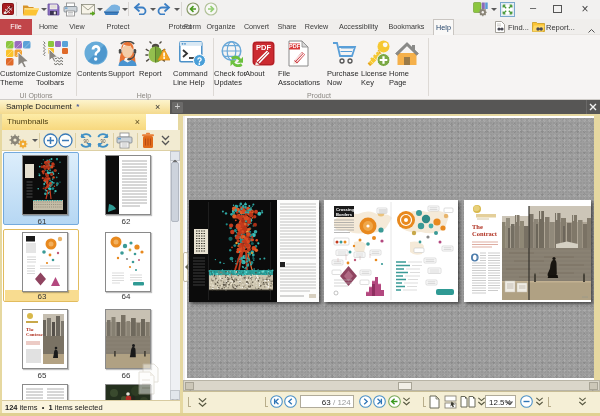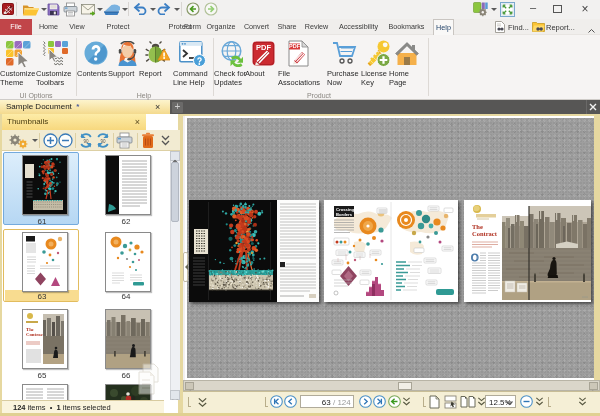--- a/index.html
+++ b/index.html
@@ -25,21 +25,21 @@
 .rlabel { font-size:7.5px; color:#2b2b2b; text-align:left; line-height:8.5px; top:35px; }
 .glabel { font-size:7px; color:#8a8680; text-align:center; top:57px; }
 
 #doctabs { left:0; top:100px; width:600px; height:14px; background:#575655; }
 #activetab { left:0; top:0; width:170px; height:14px; background:linear-gradient(#fdf4cd,#f4da8e); font-size:8px; color:#222; line-height:14px; padding-left:6px; }
 
 #panel { left:0; top:114px; width:183px; height:299px; background:#fff; border-left:2px solid #e6d8a0; border-right:5px solid #e6d8a0; }
 #phead { left:0; top:0; width:144px; height:16px; background:linear-gradient(#fdeca8,#f7d87e); font-size:8px; color:#4a3c10; line-height:16px; padding-left:5px; }
 #ptool { left:0; top:16px; width:178px; height:21px; background:#f2ebd2; border-bottom:1px solid #ddd0a4; }
 #plist { left:0; top:37px; width:178px; height:249px; background:#fff; overflow:hidden; }
-#pitems { left:0; top:286px; width:162px; height:13px; background:#faf4dd; border-top:1px solid #d8cba0; font-size:7.5px; color:#222; line-height:13px; padding-left:11px; }
+#pitems { left:0; top:286px; width:178px; height:13px; background:#faf4dd; border-top:1px solid #d8cba0; font-size:7.5px; color:#222; line-height:13px; padding-left:3px; }
 
 .thumb { background:#fff; border:1px solid #8a8a8a; box-shadow:1px 1px 1px rgba(0,0,0,0.25); }
 .tnum { font-size:8px; color:#333; text-align:center; }
 
 #canvas { left:185px; top:116px; width:411px; height:264px; background-color:#979797; border:2px solid #fff;
   background-image:radial-gradient(rgba(255,255,255,0.13) 1px, transparent 1.4px), radial-gradient(rgba(0,0,0,0.08) 1px, transparent 1.4px), radial-gradient(rgba(255,255,255,0.07) 1px, transparent 1.4px);
   background-size:5px 5px, 7px 7px, 3px 3px; background-position:0 0, 2px 3px, 1px 2px;
 }
 #cantop { left:183px; top:114px; width:417px; height:2px; background:#e6d8a0; }
 #canright { left:594px; top:114px; width:6px; height:266px; background:#e6d8a0; }

